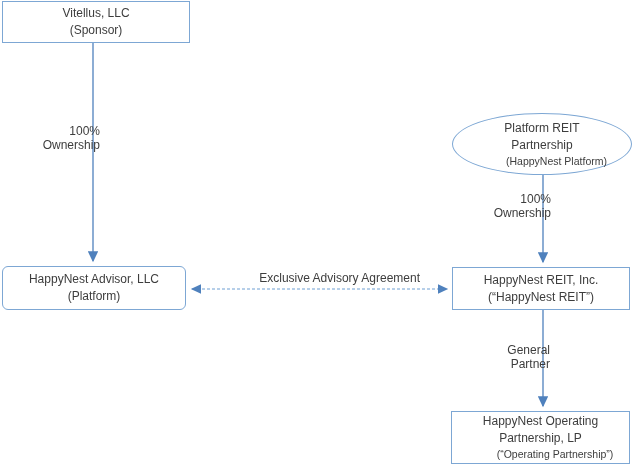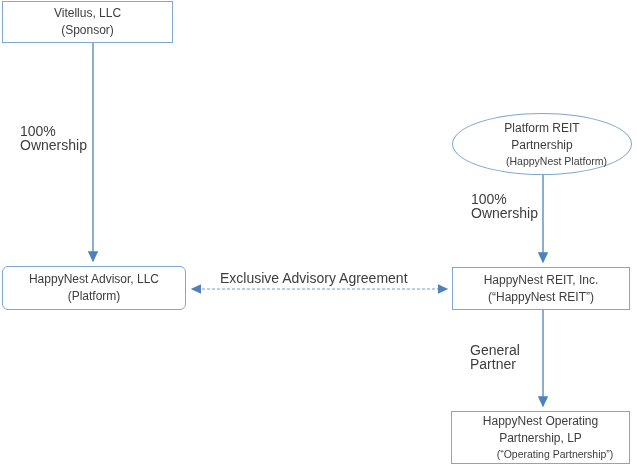--- a/index.html
+++ b/index.html
@@ -44,31 +44,31 @@
     white-space: nowrap;
   }
   .node .small-line {
     font-size: 10.5px;
     line-height: 15px;
     white-space: nowrap;
     padding-left: 29px;
   }
   .edge-label {
     position: absolute;
-    text-align: left;
-    font-size: 14px;
+    text-align: right;
+    font-size: 12px;
     line-height: 14px;
     color: var(--text, #3d3d3d);
   }
   .edge-line { stroke: var(--arrow, #4f81bd); stroke-width: 1.3; }
   .edge-dashed { stroke: var(--dashed, #6fa0d4); stroke-width: 1.2; stroke-dasharray: 3 2; }
   .arrowhead { fill: var(--arrow, #4f81bd); }
 
   
-  #node-sponsor   { left: 2px;   top: 1px;   width: 171px; height: 42px; }
+  #node-sponsor   { left: 2px;   top: 1px;   width: 188px; height: 42px; }
   #node-advisor   { left: 2px;   top: 266px; width: 184px; height: 44px; border-radius: 6px; }
   #node-stockholders { left: 452px; top: 113px; width: 180px; height: 62px; }
   #node-reit      { left: 452px; top: 267px; width: 178px; height: 43px; }
   #node-op        { left: 451px; top: 411px; width: 179px; height: 53px; }
 
   
   #label-ownership-left  { left: 20px;  top: 124px; width: 80px; }
   #label-ownership-right { left: 471px; top: 192px; width: 80px; }
   #label-advisory        { left: 220px; top: 271px; width: 200px; }
   #label-general-partner { left: 470px; top: 343px; width: 80px; }

